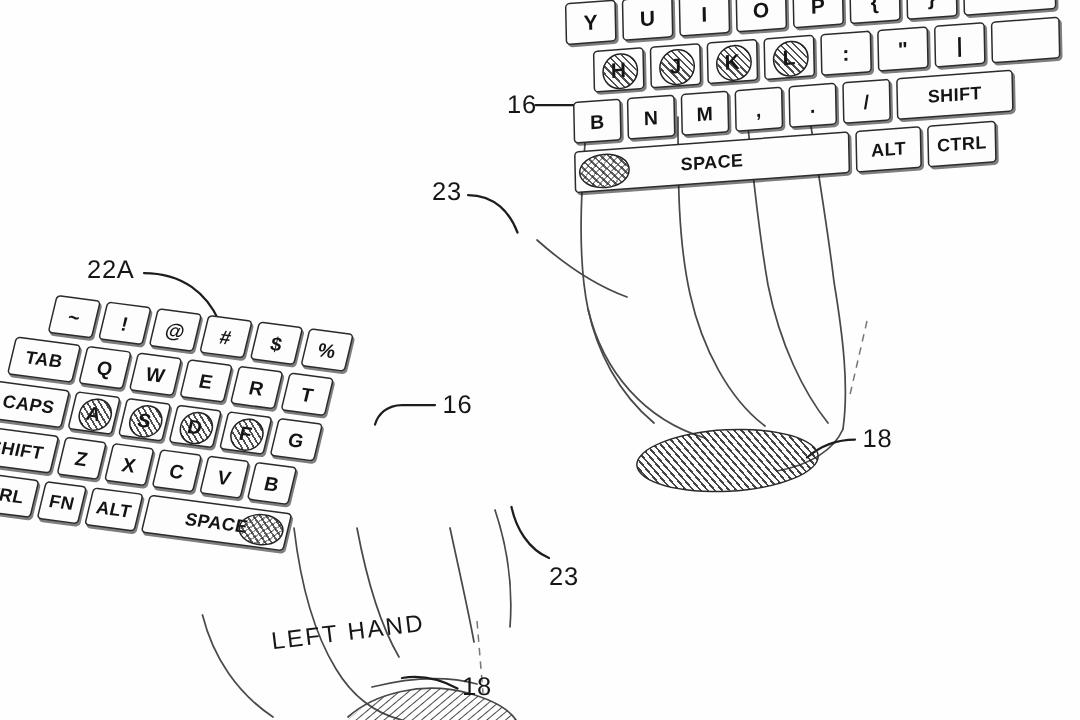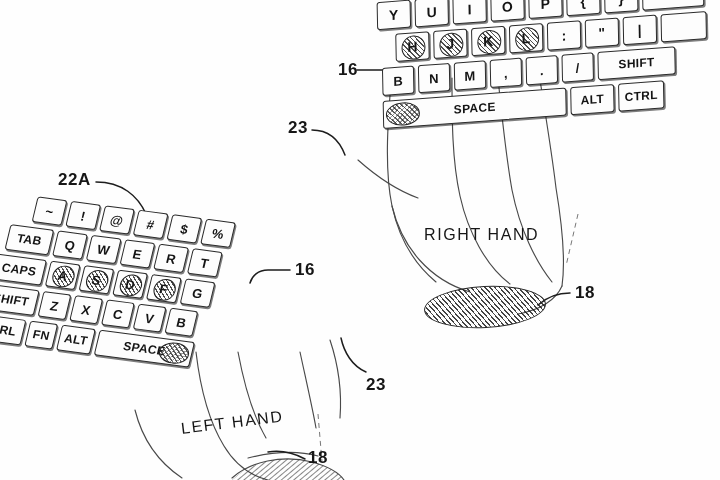--- a/index.html
+++ b/index.html
@@ -70,21 +70,21 @@
         rgba(35,35,35,.85) 0px, rgba(35,35,35,.85) 1.2px,
         rgba(255,255,255,0) 1.2px, rgba(255,255,255,0) 3.6px);
   }
 
   .label{
     position:absolute;
     font-family:"Liberation Sans", sans-serif;
     color:#161616;
     white-space:nowrap;
   }
-  .reftag{font-size:17px;font-weight:700;letter-spacing:.5px;}
+  .reftag{font-size:17px;font-weight:400;letter-spacing:.5px;}
   .handlbl{font-size:16px;font-weight:400;letter-spacing:1.6px;}
 </style>
 </head>
 <body>
 
 <div id="stage">
 
   <svg id="art" viewBox="0 0 720 480">
     <g fill="none" stroke="#2a2a2a" stroke-width="1.15" stroke-linecap="round" stroke-linejoin="round" opacity=".85">
 
@@ -321,17 +321,16 @@
   <div class="label reftag" style="left:295px;top:260px;">16</div>
 
   <div class="label reftag" style="left:288px;top:118px;">23</div>
 
   <div class="label reftag" style="left:366px;top:375px;">23</div>
 
   <div class="label reftag" style="left:575px;top:283px;">18</div>
 
   <div class="label reftag" style="left:308px;top:448px;">18</div>
 
-  <div class="label handlbl" style="left:424px;top:226px;">RIGHT HAND</div>
 
   <div class="label handlbl" style="left:180px;top:420px;transform:rotate(-7deg);transform-origin:0 0;">LEFT HAND</div>
 
 </div>
 
 </body></html>

